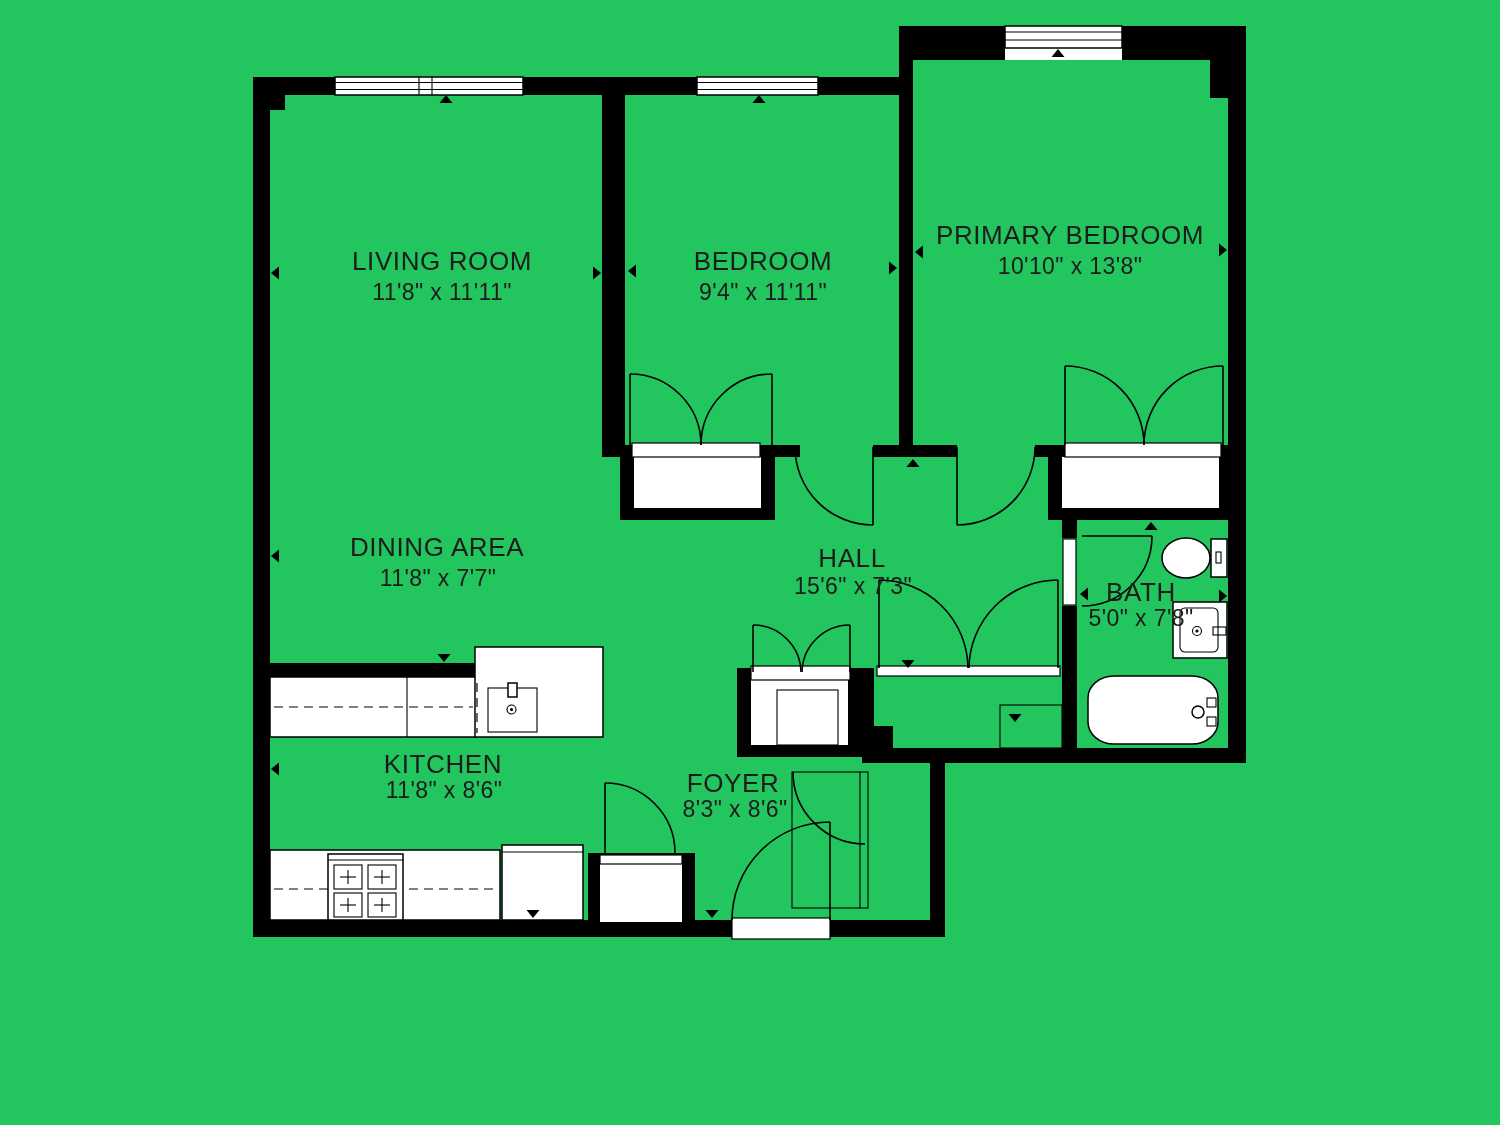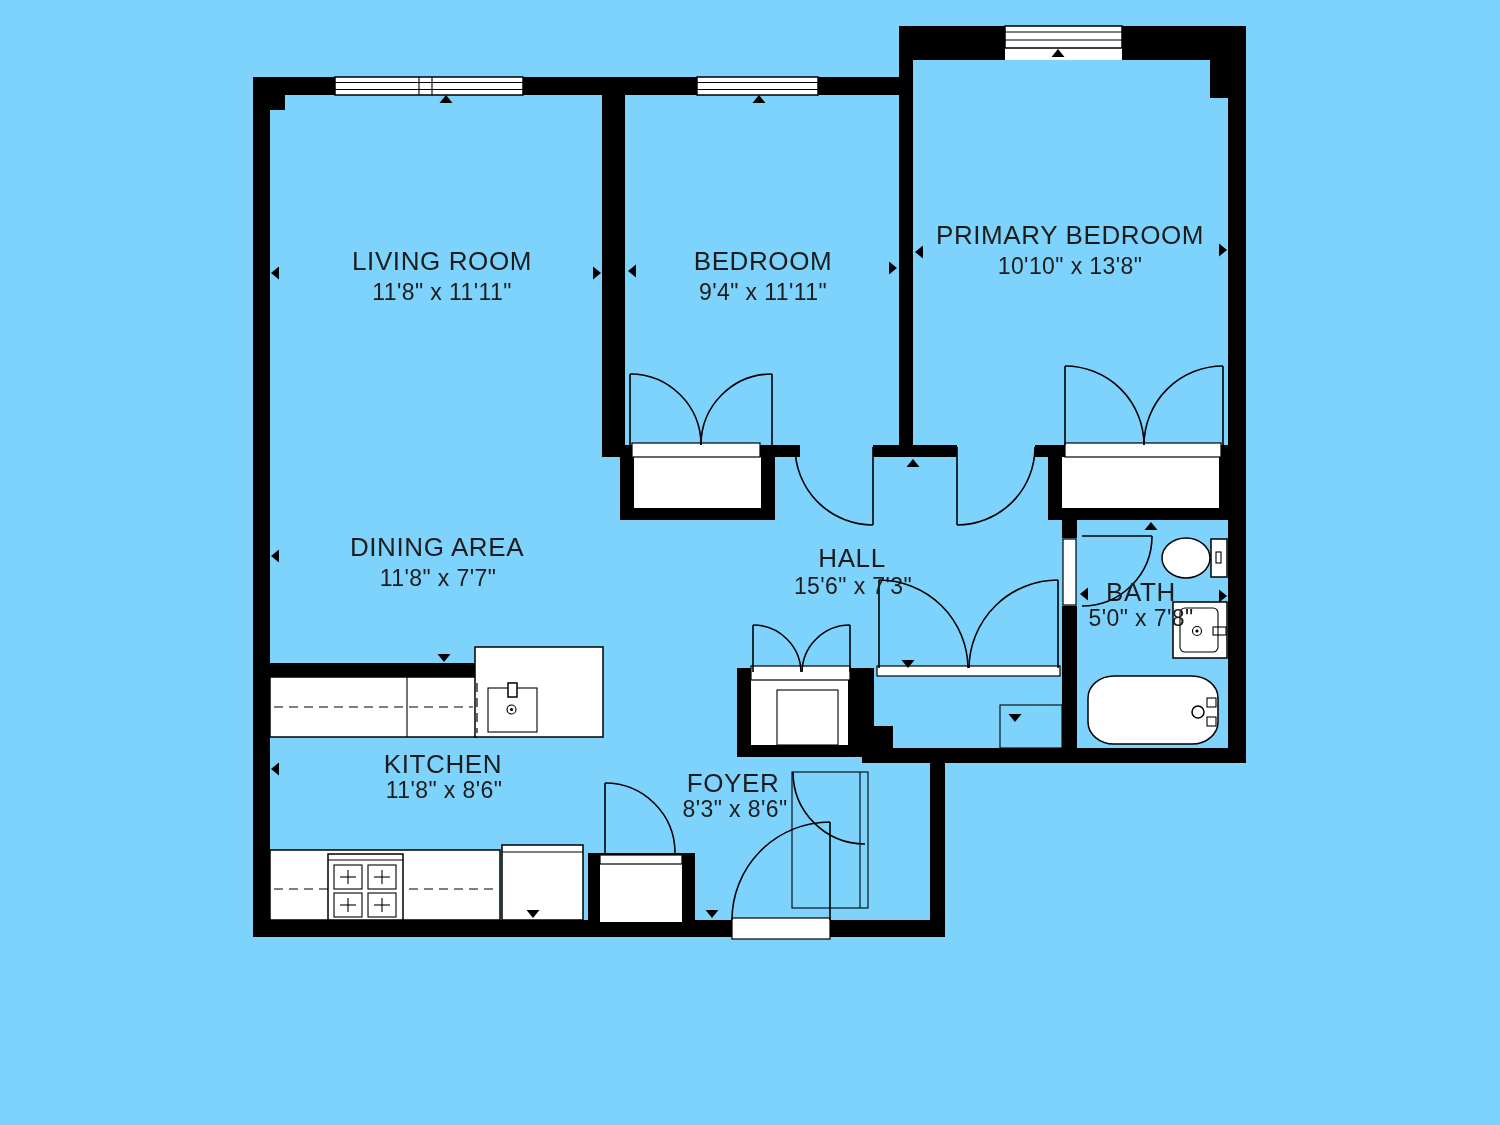--- a/index.html
+++ b/index.html
@@ -1,16 +1,16 @@
 <!DOCTYPE html>
 <html><head>
 <meta charset="utf-8">
 <style>
   html,body{margin:0;padding:0;background:#ffffff;}
-  .stage{width:1500px;height:1125px;position:relative;background:#7dd3fc;overflow:hidden;}
+  .stage{width:1500px;height:1125px;position:relative;background:#22c55e;overflow:hidden;}
   svg{display:block;}
   svg text{font-family:"Liberation Sans", sans-serif;fill:#1c1c1c;text-anchor:middle;}
   .room-name{font-size:26px;letter-spacing:.6px;}
   .room-dims{font-size:23px;letter-spacing:.4px;}
   .wall{fill:#000000;stroke:none;}
   .cavity{fill:#ffffff;stroke:none;}
   .sill{fill:#ffffff;stroke:#000000;stroke-width:1.2;}
   .fixture{fill:#ffffff;stroke:#000000;stroke-width:1.5;}
   .thin{fill:none;stroke:#000000;stroke-width:1.1;}
   .door{fill:none;stroke:#000000;stroke-width:1.6;}

